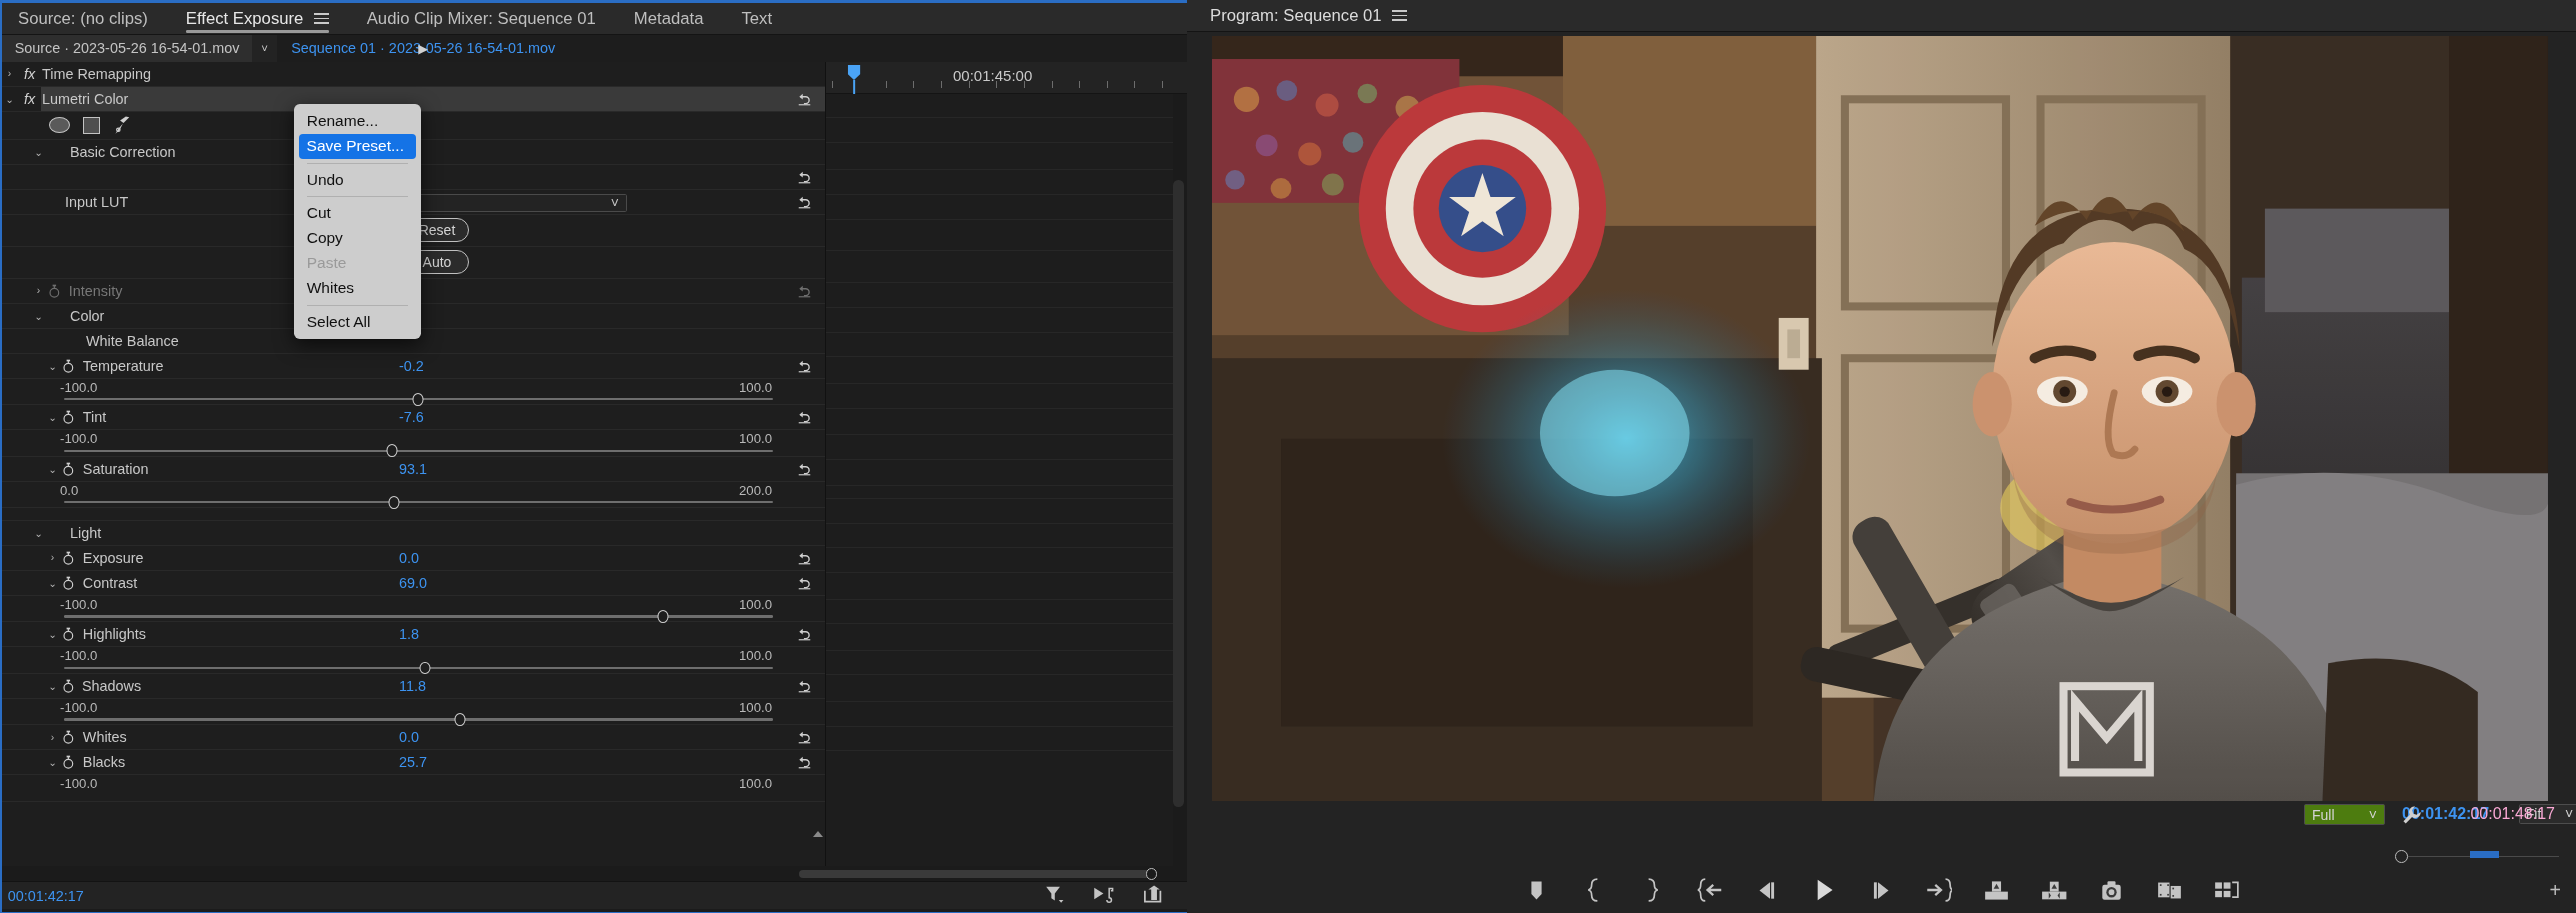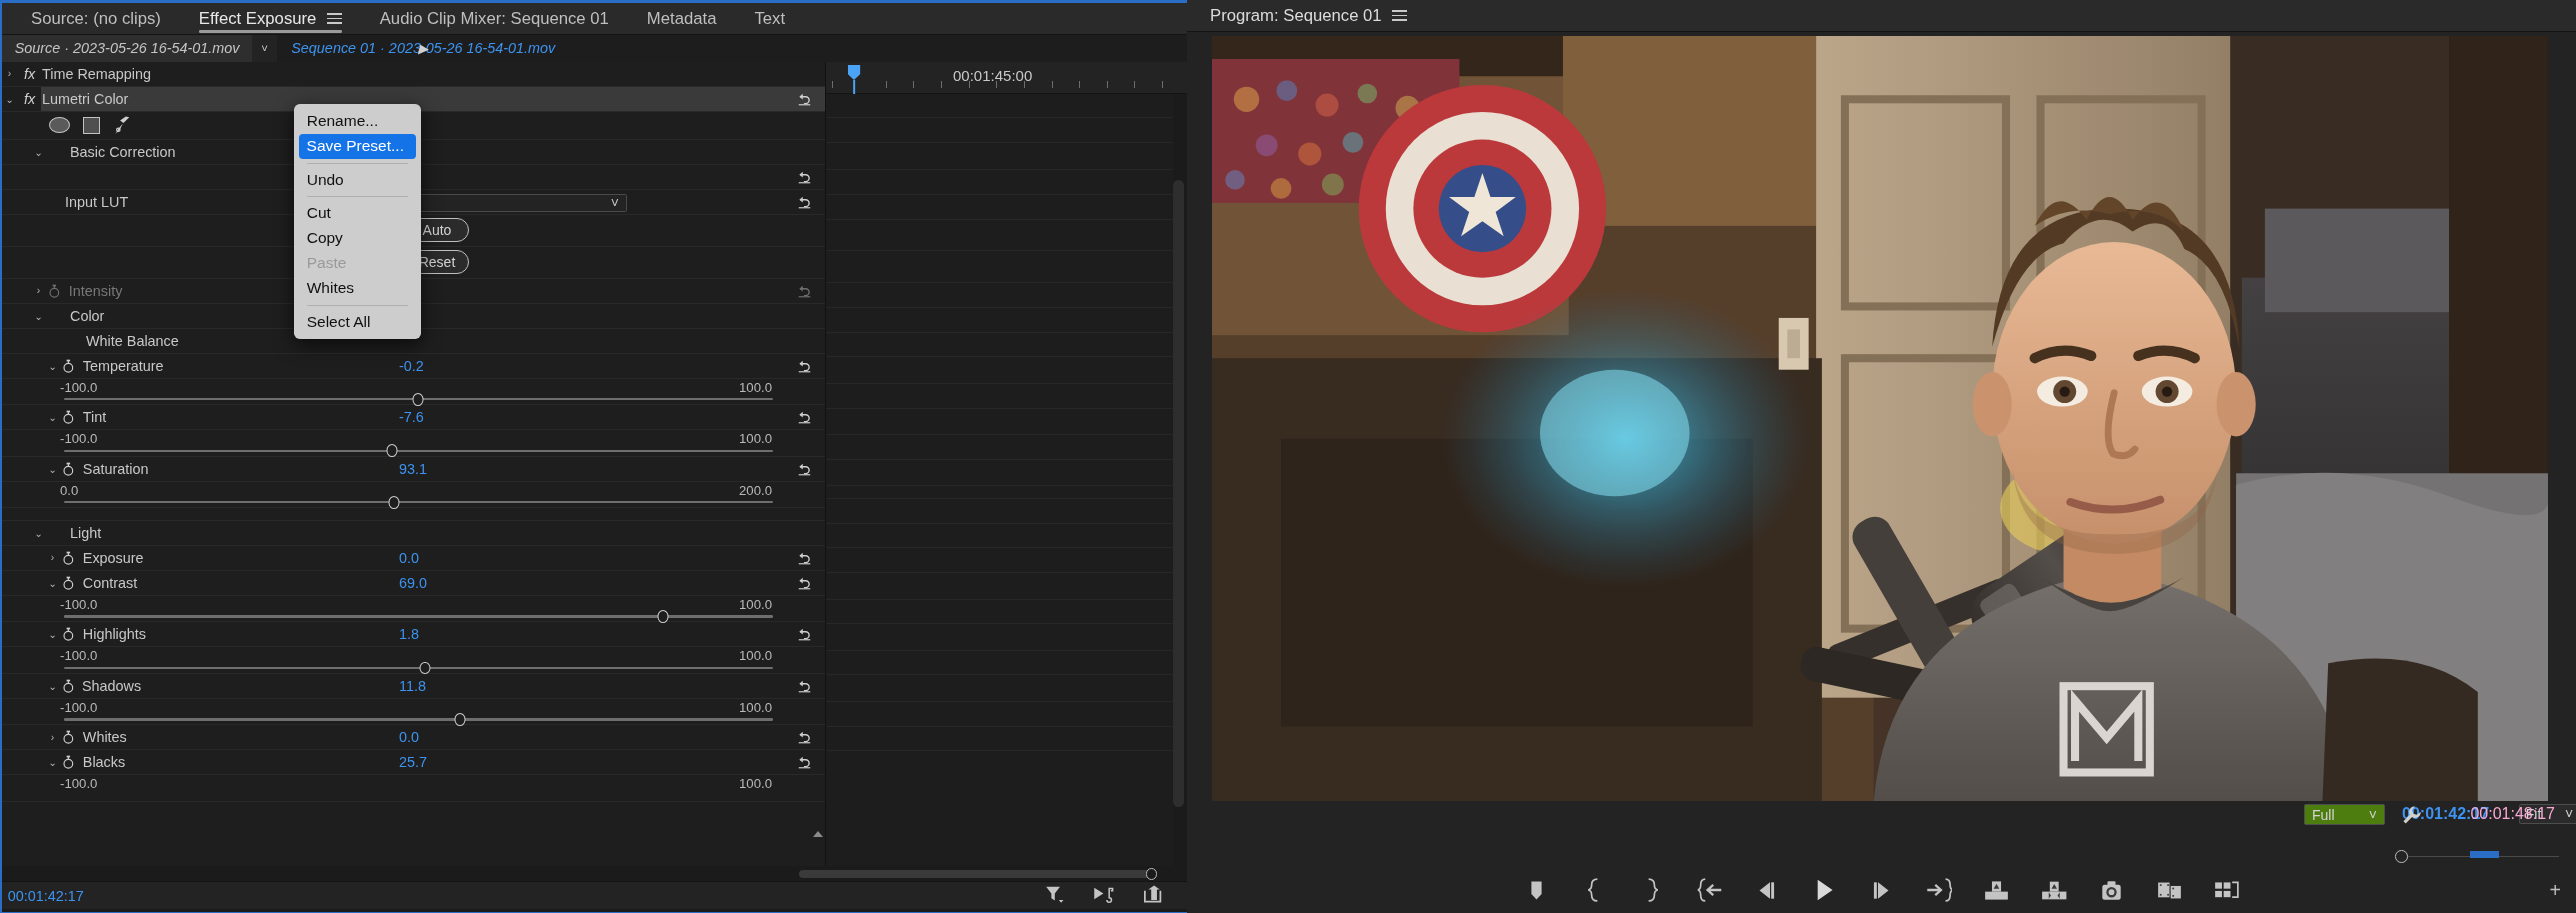--- a/index.html
+++ b/index.html
@@ -18,40 +18,40 @@
     width: 1187px; height: 914px;
     background: #1b1b1b;
     border-top: 3.5px solid #2a6dc4;
     border-bottom: 2.9px solid #2a6dc4;
     border-left: 2.3px solid #2a6dc4;
     overflow: hidden;
   }
   .panel-tabs {
     height: 32px; background: #2a2a2a;
     display: flex; align-items: center;
-    padding-left: 29px; gap: 0px;
+    padding-left: 16px; gap: 0px;
     border-bottom: 0.6px solid #141414;
     position: relative;
   }
   .panel-tab {
     font-size: 16.7px; color: #bfbfbf; padding: 0 0 0 0;
     margin-right: 38px; height: 32px; display: flex; align-items: center;
     position: relative; white-space: nowrap;
   }
   .panel-tab.active { color: #e8e8e8; }
   .panel-tab.active::after {
     content: ""; position: absolute; left: 0; right: 0; bottom: 1.7px;
     height: 2.9px; background: #9a9a9a; border-radius: 1.2px;
   }
   .hamburger { display: inline-flex; flex-direction: column; gap: 2.9px; margin-left: 10.4px; }
   .hamburger span { display: block; width: 15px; height: 1.7px; background: #c9c9c9; }
 
   .clip-bar {
     height: 26.5px; display: flex; align-items: center;
-    background: #232323; font-size: 14.4px; position: relative; font-style: italic;
+    background: #232323; font-size: 14.4px; position: relative;
   }
   .clip-source {
     background: #2e2e2e; height: 26.5px; display: flex; align-items: center;
     padding: 0 12.7px 0 12.7px; color: #c4c4c4; white-space: nowrap;
   }
   .clip-chevron { color: #c8c8c8; font-size: 11.5px; padding: 0 9.2px; display: flex; align-items: center; height: 26.5px; background:#232323;}
   .clip-seq {
     background: #1d1d1d; height: 26.5px; display: flex; align-items: center;
     padding: 0 14px; color: #3d93f0; white-space: nowrap; flex: 1;
   }
@@ -303,25 +303,25 @@
           <span class="reset-ico">
             <svg width="15" height="15" viewBox="0 0 26 26">
                 <path d="M6 9h9a6 6 0 0 1 0 12h-3" stroke="#cfcfcf" stroke-width="2.4" fill="none"></path>
                 <path d="M10 4 L4 9 L10 14 Z" fill="#cfcfcf"></path>
                 <rect x="3" y="22" width="20" height="2" fill="#cfcfcf"></rect>
               </svg>
           </span>
         </div>
 
         <div class="row" style="height:32px">
+          <span class="pill">Reset</span>
+        </div>
+
+        <div class="row" style="height:32px">
           <span class="pill">Auto</span>
-        </div>
-
-        <div class="row" style="height:32px">
-          <span class="pill">Reset</span>
         </div>
 
         <div class="row">
           <span class="tri" style="margin-left:29px">›</span>
           <span class="stopwatch">
             <svg width="12.7" height="14" viewBox="0 0 22 24">
                 <circle cx="11" cy="15" r="7.5" fill="none" stroke="#6f6f6f" stroke-width="2"></circle>
                 <rect x="8" y="1" width="6" height="3" fill="#6f6f6f"></rect>
                 <rect x="10" y="3" width="2" height="4" fill="#6f6f6f"></rect>
               </svg>

